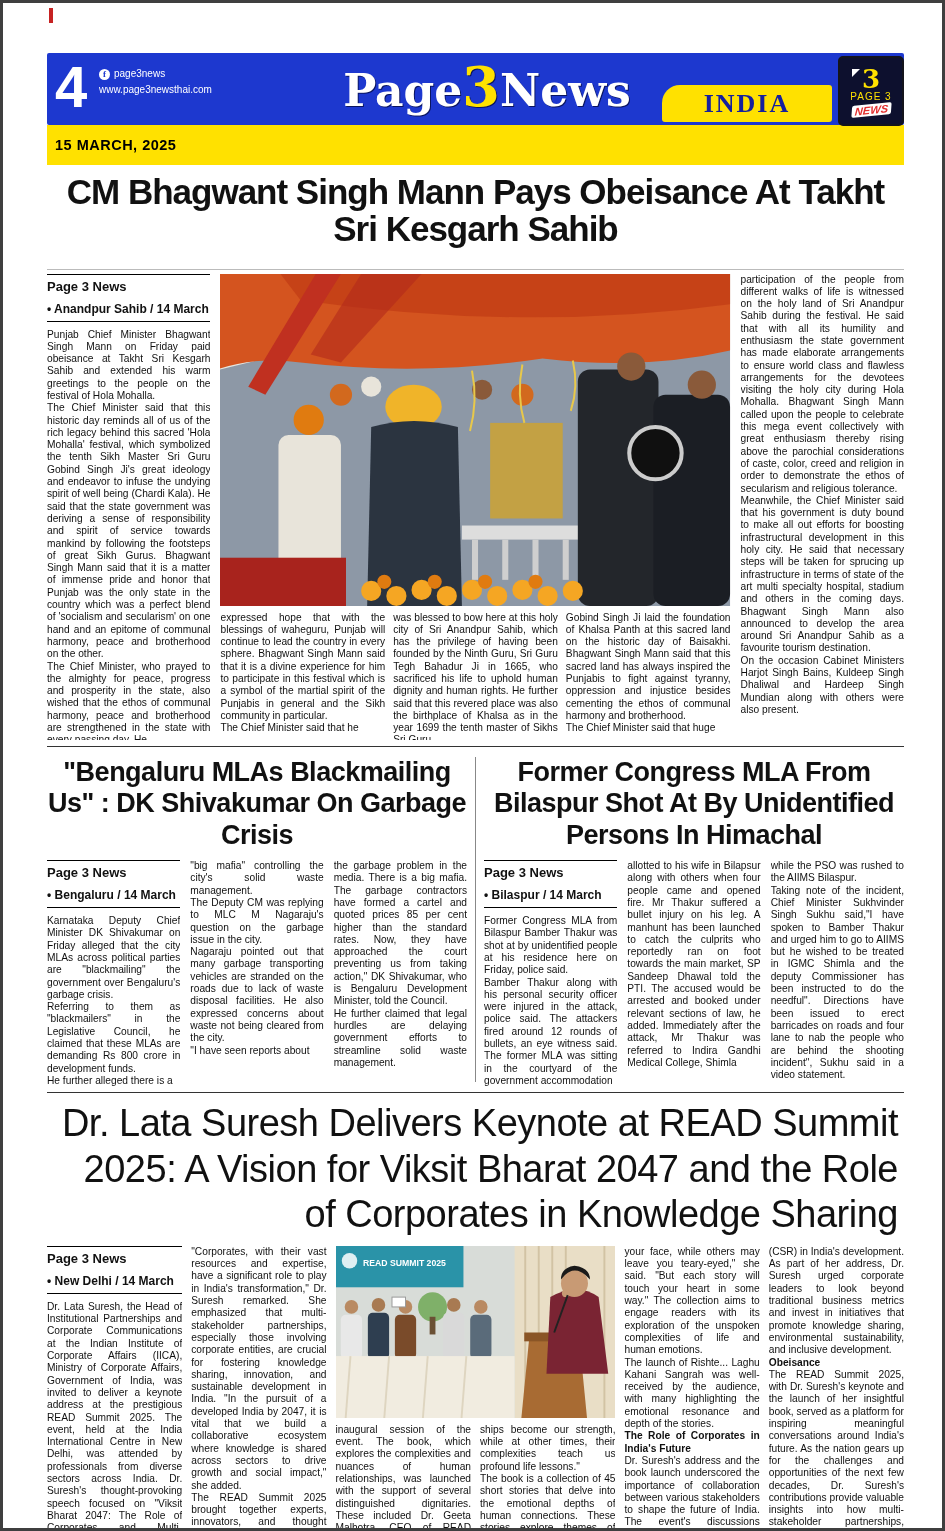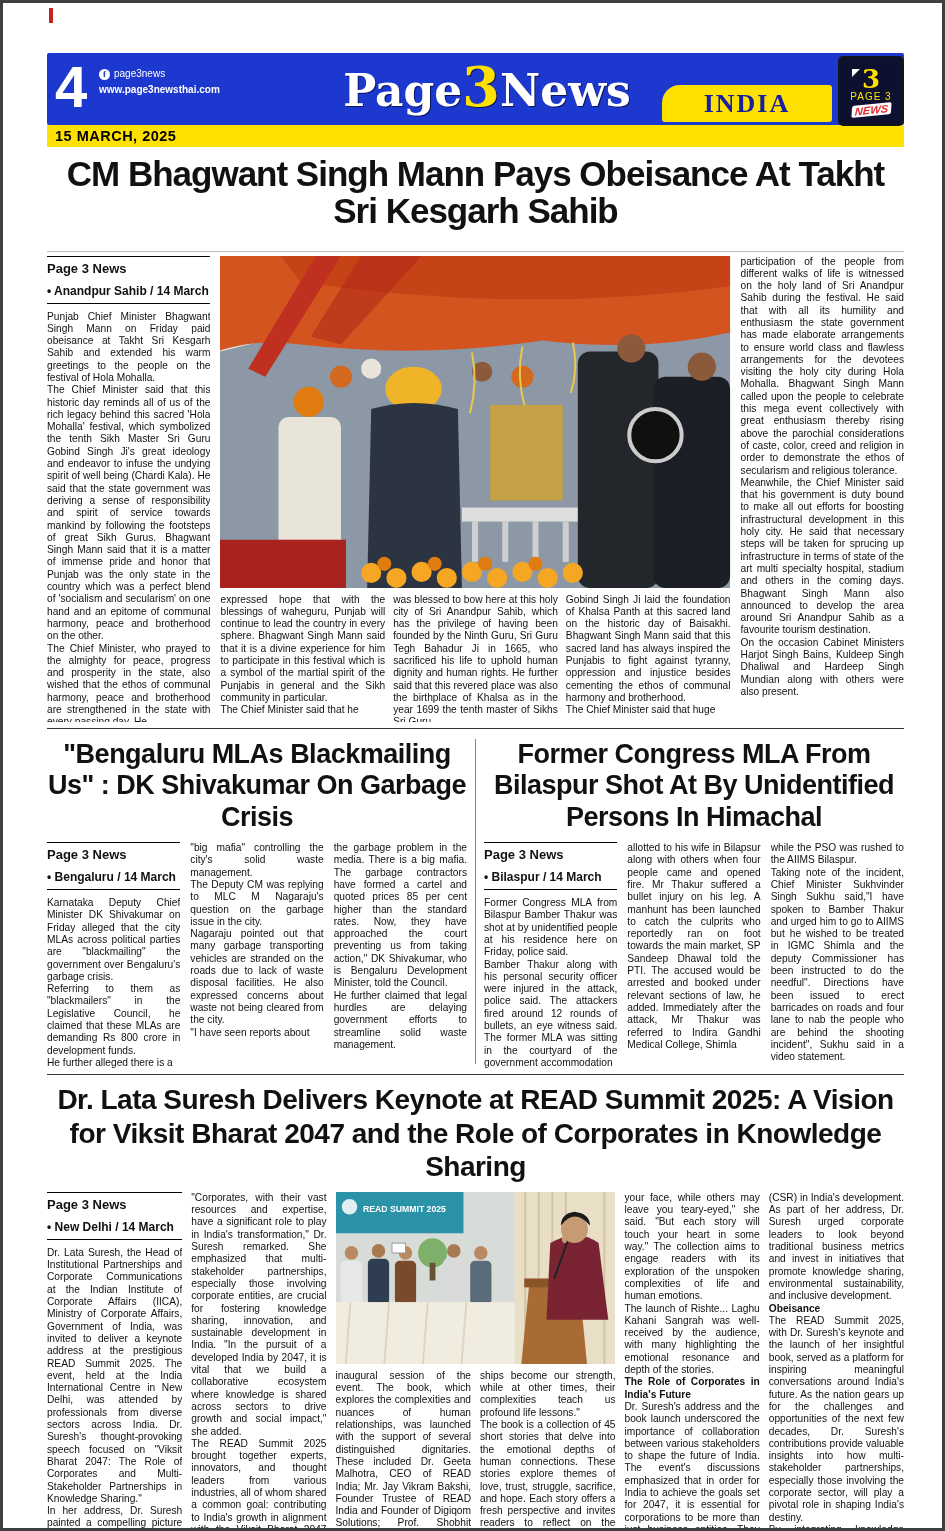--- a/index.html
+++ b/index.html
@@ -10,42 +10,42 @@
     font-family:"Liberation Sans", sans-serif;color:#111;overflow:hidden;
   }
   .printmark{position:absolute;top:5px;left:46px;width:4px;height:15px;background:#c62222;}
   
   .masthead-bar{height:72px;background:#1d38cf;position:relative;border-radius:2px;}
   .pageno{position:absolute;left:8px;top:-2px;font-size:58px;font-weight:bold;color:#fff;line-height:72px;}
   .social{position:absolute;left:52px;top:14px;color:#fff;font-size:10px;line-height:14px;}
   .social .row{display:flex;align-items:center;gap:4px;}
   .fb{width:11px;height:11px;border-radius:50%;background:#fff;color:#1d38cf;font-weight:bold;
       font-size:9px;text-align:center;line-height:11px;font-family:"Liberation Serif",serif;}
-  .site{font-weight:bold;margin-top:2px;}
+  .site{font-weight:normal;margin-top:2px;}
   .masthead{position:absolute;left:230px;width:420px;text-align:center;top:2px;
     font-family:"DejaVu Serif", serif;font-weight:bold;color:#fff;font-size:44px;
     text-shadow:1px 1px 0 #0a1560;white-space:nowrap;}
   .masthead .three{color:#ffe100;font-size:54px;}
   .india-band{position:absolute;right:72px;bottom:3px;width:170px;height:37px;background:#ffe100;
     border-radius:18px 3px 3px 3px;display:flex;align-items:center;justify-content:center;}
   .india{font-family:"Liberation Serif",serif;font-weight:bold;font-size:26px;color:#16209d;letter-spacing:2px;}
   .logo{position:absolute;right:0px;top:3px;width:62px;height:66px;background:#0d102e;border:2px solid #14141c;
     border-radius:5px;display:flex;flex-direction:column;align-items:center;justify-content:center;z-index:3;}
   .logo .digit{color:#ffe100;font-family:"DejaVu Serif",serif;font-weight:bold;font-size:26px;line-height:24px;position:relative;}
   .logo .digit:before{content:"";position:absolute;left:-10px;top:2px;border-top:8px solid #fff;border-right:8px solid transparent;}
   .logo .l1{color:#ffe100;font-size:10px;font-weight:normal;letter-spacing:1px;}
   .logo .l2{color:#e23030;font-size:11px;font-weight:bold;font-style:italic;transform:skewX(-10deg) rotate(-6deg);
     background:#fff;padding:0 3px;border-radius:2px;margin-top:2px;}
-  .datebar{height:22px;background:#ffe100;display:flex;align-items:center;font-weight:bold;font-size:14.5px;
+  .datebar{height:40px;background:#ffe100;display:flex;align-items:center;font-weight:bold;font-size:14.5px;
     padding-left:8px;letter-spacing:.5px;color:#000;}
   
   .headline1{font-size:35px;font-weight:bold;text-align:center;letter-spacing:-1px;line-height:1.05;
     margin:9px 0 4px;border-bottom:1px solid #bbb;padding-bottom:21px;}
   .headline2{font-size:27px;font-weight:bold;text-align:center;letter-spacing:-.5px;line-height:1.18;margin:4px 0 8px;}
-  .headline3{font-size:28px;font-weight:bold;text-align:center;letter-spacing:-.5px;line-height:1.2;margin:8px 6px 8px;}
+  .headline3{font-size:38px;font-weight:normal;text-align:right;letter-spacing:-.5px;line-height:1.2;margin:8px 6px 8px;}
   
   .byline{border-top:1.5px solid #000;border-bottom:1.5px solid #000;padding:4px 0 5px;margin-bottom:7px;}
   .byline .src{text-align:left;font-weight:bold;font-size:13px;}
   .byline .dl{font-weight:bold;font-size:12px;margin-top:8px;}
   
   .para{font-size:10.2px;line-height:12.3px;text-align:justify;margin:0;color:#101010;}
   .para.bold{font-weight:bold;}
   .acol,.ncol{flex:1;min-width:0;overflow:hidden;}
   .a1-body{display:flex;gap:10px;height:466px;overflow:hidden;}
   .a1-mid{flex:3.12;display:flex;flex-direction:column;min-width:0;}

